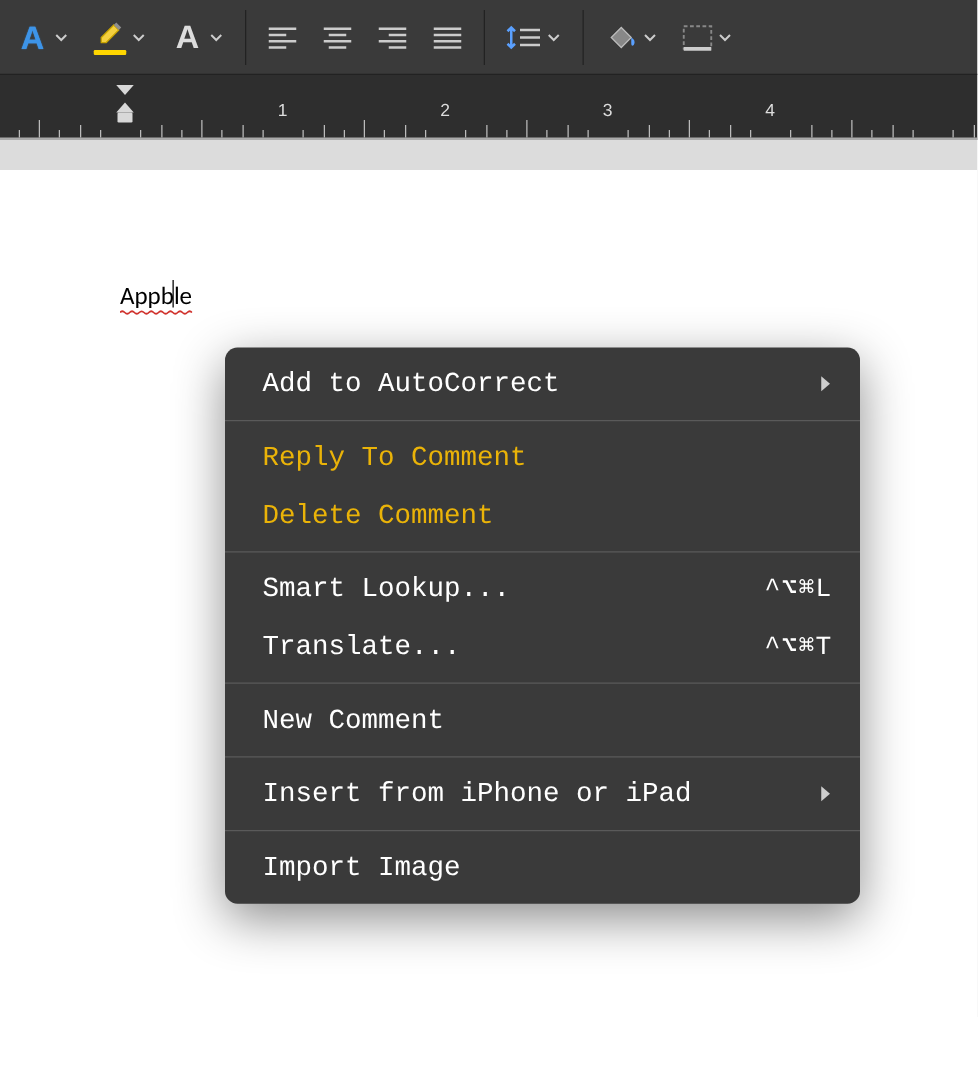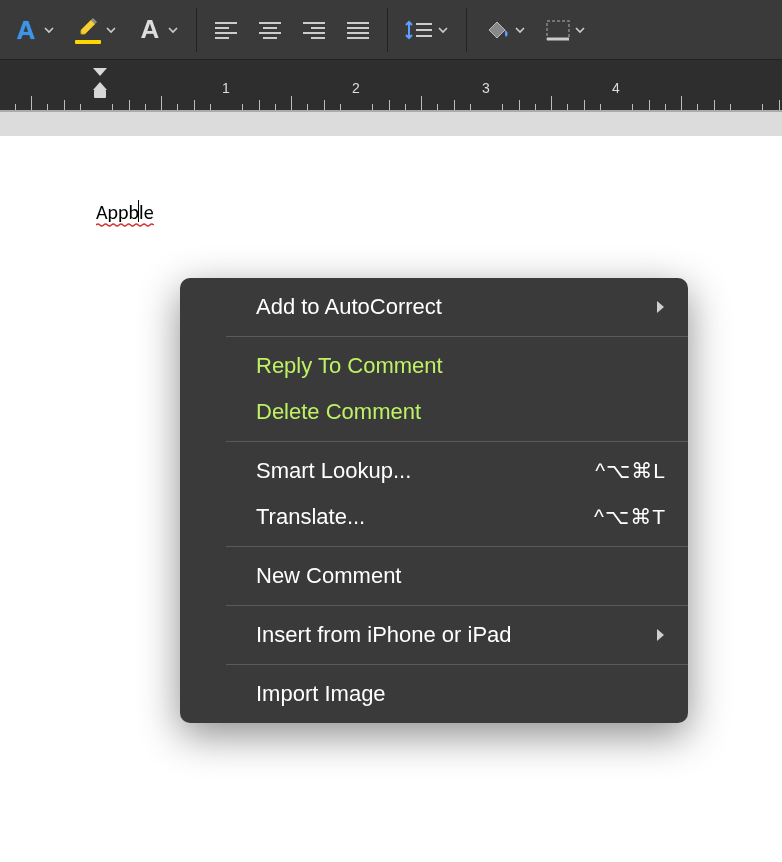--- a/index.html
+++ b/index.html
@@ -143,20 +143,21 @@
     position:relative;
     padding: 64px 0 0 96px;
     font-size:20px;
     color:#000;
     font-family: Calibri, -apple-system, Arial, sans-serif;
   }
   .doc-line { margin-bottom: 28px; }
   .spellerr {
     position:relative;
     display:inline-block;
+    margin-top:24px;
   }
   .cursor-caret {
     display:inline-block;
     width:1px;
     height:22px;
     background:#000;
     vertical-align: -3px;
     margin: 0 0 0 -1px;
   }
   .squiggle {
@@ -170,32 +171,31 @@
   .ctx-menu {
     position:absolute;
     left: 180px;
     top: 278px;
     width: 508px;
     background:#3a3a3a;
     border-radius:10px;
     box-shadow: 0 12px 40px rgba(0,0,0,.45);
     overflow:hidden;
     font-size: 22px;
-    font-family: Liberation Sans, sans-serif;
+    font-family: Liberation Mono, monospace;
     color:#fff;
-    padding-left:46px;
   }
   .ctx-row {
     height:46px;
     display:flex;
     align-items:center;
     padding: 0 22px 0 30px;
     justify-content:space-between;
   }
-  .ctx-row.disabled { color:#bef264; }
+  .ctx-row.disabled { color:#eab308; }
   .ctx-div {
     height:1px;
     background:#5a5a5a;
     margin:6px 0;
   }
   .ctx-shortcut{
     font-size:21px;
     letter-spacing:1px;
     color:#fff;
   }

